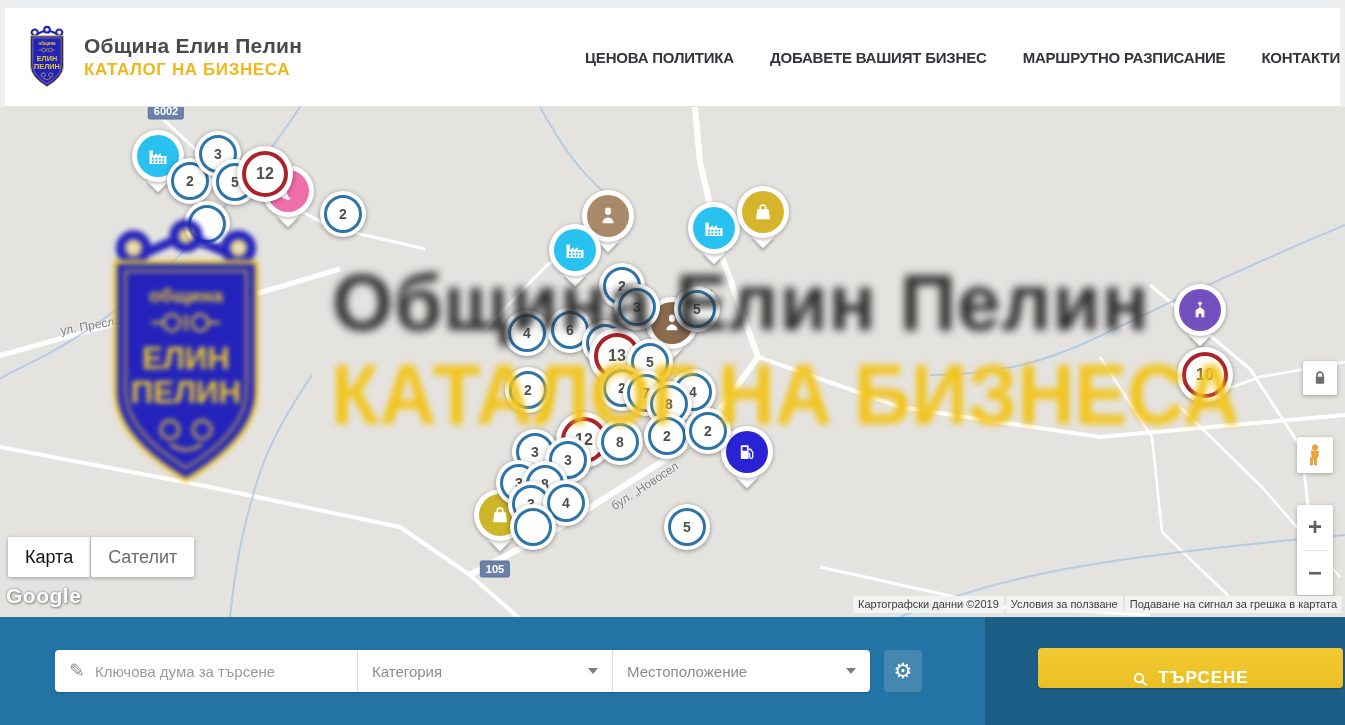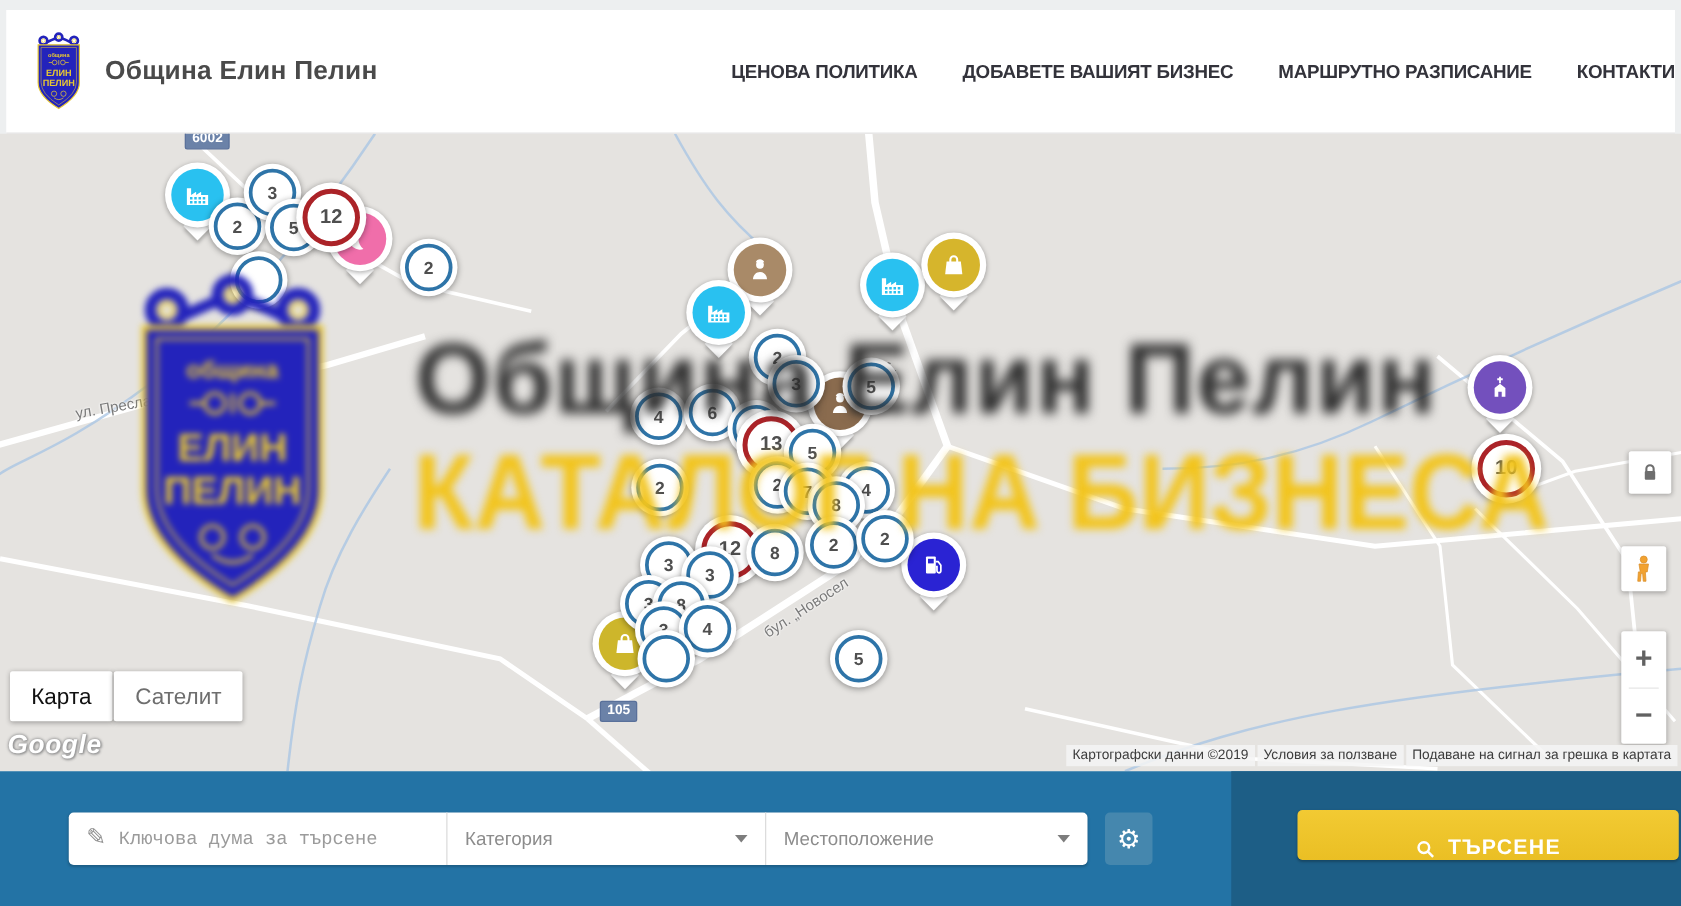--- a/index.html
+++ b/index.html
@@ -67,39 +67,39 @@
   .ctl-peg  { left:1297px; top:330px; width:36px; height:36px; }
   .zoomctl  { position:absolute; left:1297px; top:398px; width:36px; height:90px;
               background:#fff; box-shadow:0 1px 4px rgba(0,0,0,.3); border-radius:2px;
               display:flex; flex-direction:column; }
   .zoomctl .zbtn { flex:1; display:flex; align-items:center; justify-content:center;
               font-size:24px; font-weight:bold; color:#616161; cursor:pointer; }
   .zoomctl .zdiv { height:1px; background:#e6e6e6; margin:0 6px; }
 
   .glogo { position:absolute; left:6px; top:477px; font-size:21px; font-weight:bold; color:#fff;
            letter-spacing:.5px; cursor:pointer;
-           text-shadow:0 0 2px #9b9b9b, 0 0 3px #9b9b9b, 1px 1px 2px #8a8a8a;font-style:italic; }
+           text-shadow:0 0 2px #9b9b9b, 0 0 3px #9b9b9b, 1px 1px 2px #8a8a8a; }
   .attrib { position:absolute; right:3px; top:489px; display:flex; gap:2px; }
   .attrib span { background:rgba(245,245,245,.85); color:#3c3c3c; font-size:11px;
                  padding:2px 5px 3px; white-space:nowrap; }
   .attrib span.link { cursor:pointer; }
 
   
   .searchbar { position:absolute; left:0; top:617px; width:1345px; height:108px;
                background:#2373a5; }
   .sb-dark { position:absolute; left:985px; top:0; width:360px; height:108px; background:#1d5e86; }
   .inputgroup { position:absolute; left:55px; top:33px; width:815px; height:42px;
                 background:#fff; border-radius:4px; display:flex; align-items:stretch;
                 box-shadow:0 1px 2px rgba(0,0,0,.2); }
   .ig-sec { display:flex; align-items:center; position:relative; }
   .ig-sep { width:1px; background:#dcdcdc; margin:0; }
   .sec-keyword { width:302px; padding-left:14px; gap:10px; }
   .pencil-icon { font-size:19px; color:#8f8f8f; transform:translateY(-1px); }
   .sec-keyword input { border:none; outline:none; flex:1; font-size:15px; color:#444;
-                       font-family:Liberation Mono, monospace; background:transparent; padding-right:8px; }
+                       font-family:Liberation Sans, sans-serif; background:transparent; padding-right:8px; }
   .sec-keyword input::placeholder { color:#9b9b9b; }
   .sec-select { cursor:pointer; padding:0 14px; justify-content:space-between; }
   .sec-category { width:254px; }
   .sec-location { width:257px; }
   .sec-select .sel-label { font-size:15px; color:#8c8c8c; }
   .caret { width:0; height:0; border-left:5px solid transparent; border-right:5px solid transparent;
            border-top:6px solid #7d7d7d; }
   .gearbtn { position:absolute; left:884px; top:33px; width:38px; height:42px; background:#4587ae;
              border-radius:4px; display:flex; align-items:center; justify-content:center; cursor:pointer; }
   .gear-icon { color:#fff; font-size:21px; }
@@ -138,20 +138,21 @@
     <text x="100" y="152" text-anchor="middle" fill="#e8c832" font-size="31" font-weight="bold" font-family="Liberation Sans, sans-serif">ЕЛИН</text>
     <text x="100" y="186" text-anchor="middle" fill="#e8c832" font-size="31" font-weight="bold" font-family="Liberation Sans, sans-serif">ПЕЛИН</text>
     <g stroke="#e8c832" stroke-width="2.5" fill="none">
       <circle cx="84" cy="212" r="9"></circle>
             <circle cx="116" cy="212" r="9"></circle>
       <path d="M84 226 q16 12 32 0"></path>
     </g>
   </svg></div>
     <div class="brand-text">
       <div class="title">Община Елин Пелин</div>
+      <div class="subtitle">КАТАЛОГ НА БИЗНЕСА</div>
     </div>
   </div>
   <div class="nav" id="nav">
       <div class="nav-item">ЦЕНОВА ПОЛИТИКА</div>
       <div class="nav-item">ДОБАВЕТЕ ВАШИЯТ БИЗНЕС</div>
       <div class="nav-item">МАРШРУТНО РАЗПИСАНИЕ</div>
       <div class="nav-item">КОНТАКТИ</div>
     </div>
 </div>
 

